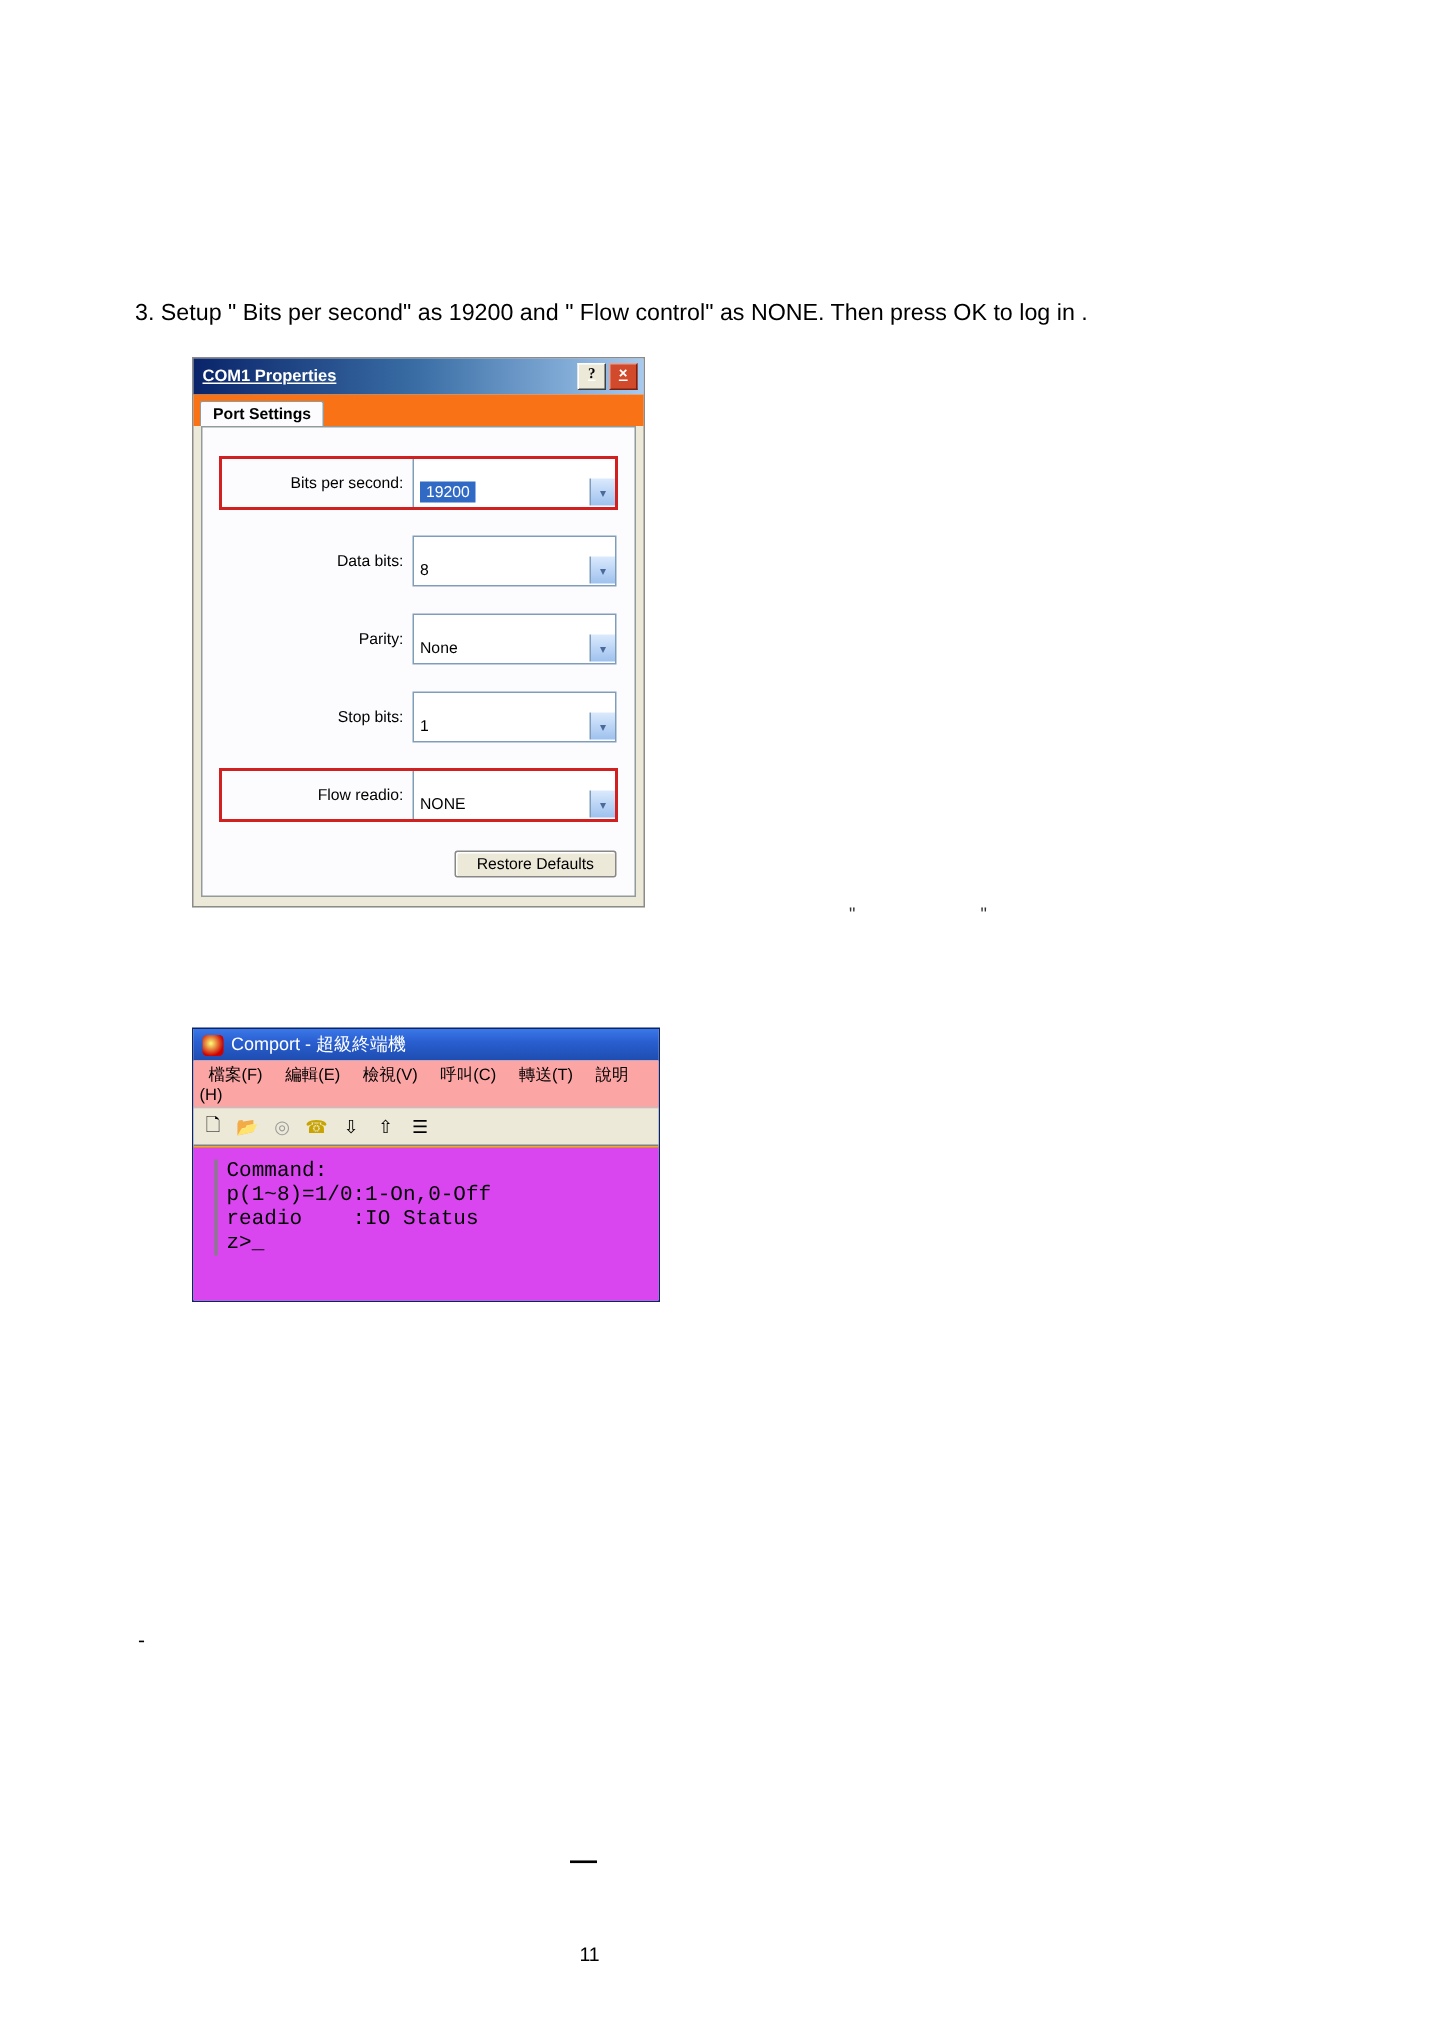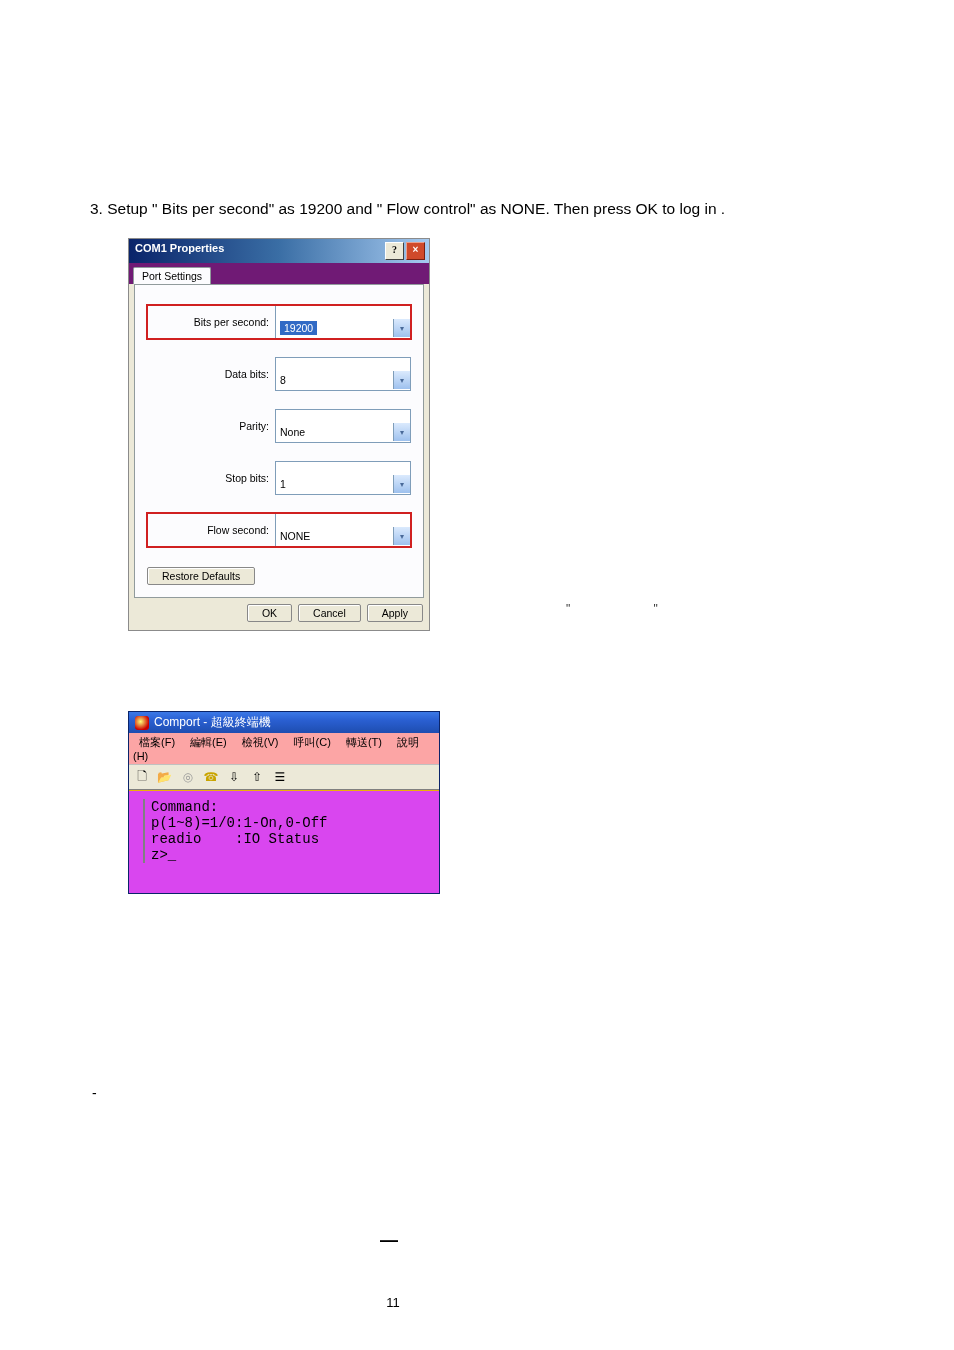--- a/index.html
+++ b/index.html
@@ -30,37 +30,38 @@
     font-size: 11px;
     margin-left: 38px;
   }
   .dialog-titlebar {
     background: linear-gradient(to right,#0a246a,#3a6ea5,#a6caf0);
     color: #ffffff;
     padding: 3px 4px 3px 6px;
     font-weight: bold;
     display: flex;
     justify-content: space-between;
-    align-items: flex-start;
+    align-items: center;
+    text-decoration: underline;
   }
   .dialog-titlebar .btns { display:flex; gap:2px; }
   .dialog-titlebar .sqbtn {
     width:17px;height:16px;
     background:#ece9d8;
     border:1px solid #fff;
     border-right-color:#404040;border-bottom-color:#404040;
     color:#000;
     text-align:center;
     line-height:14px;
     font-size:10px;
     font-weight:bold;
   }
   .sqbtn.close{ background:#d04a2b; color:#fff; border-color:#e8a08f;border-right-color:#7a2010;border-bottom-color:#7a2010;}
   .sqbtn.help{ font-family:Georgia,serif; font-weight:bold;}
-  .tabrow { background:#701a75; padding:4px 4px 0 4px; }
+  .tabrow { background:#f97316; padding:4px 4px 0 4px;font-weight:bold; }
   .tablbl {
     display:inline-block;
     border:1px solid #919b9c;
     border-bottom:none;
     background:#fcfcfe;
     padding:2px 8px;
     font-size:10.5px;
     border-radius:2px 2px 0 0;
   }
   .tabpanel{
@@ -84,21 +85,21 @@
   }
   .sel.hl .val{ background:#316ac5;color:#fff;padding:1px 4px; }
   .sel .arrow{
     width:16px;height:18px;
     background:linear-gradient(#dbeafd,#9ec1ee);
     border-left:1px solid #7f9db9;
     display:flex;align-items:center;justify-content:center;
     color:#4a6a99;font-size:8px;
   }
   .btnbar{ display:flex; justify-content:flex-end; gap:6px; padding:0 6px 8px 6px; }
-  .btnbar2{ display:flex; justify-content:flex-start; gap:6px; padding-top:10px; }
+  .btnbar2{ display:flex; justify-content:flex-end; gap:6px; padding-top:10px; }
   .winbtn{
     border:1px solid #888;
     background:#ece9d8;
     padding:2px 14px;
     font-size:10.5px;
     border-radius:2px;
     box-shadow:inset 1px 1px 0 #fff;
   }
   .redframe{ outline:2px solid #d02020; outline-offset:-1px; }
 
@@ -224,37 +225,32 @@
 
       <div class="row">
         <label>Stop bits:</label>
         <div class="sel">
           <span>1</span>
           <span class="arrow">▾</span>
         </div>
       </div>
 
       <div class="row redframe" style="margin-bottom:10px;">
-        <label>Flow second:</label>
+        <label>Flow readio:</label>
         <div class="sel">
           <span>NONE</span>
           <span class="arrow">▾</span>
         </div>
       </div>
 
       <div class="btnbar2">
         <div class="winbtn">Restore Defaults</div>
       </div>
     </div>
 
-    <div class="btnbar">
-      <div class="winbtn">OK</div>
-      <div class="winbtn">Cancel</div>
-      <div class="winbtn">Apply</div>
-    </div>
   </div>
 
   <div class="term">
     <div class="term-title">
       <span class="ticon"></span>
       <span>Comport - 超級終端機</span>
     </div>
     <div class="menubar">
       <span>檔案(F)</span>
       <span>編輯(E)</span>

